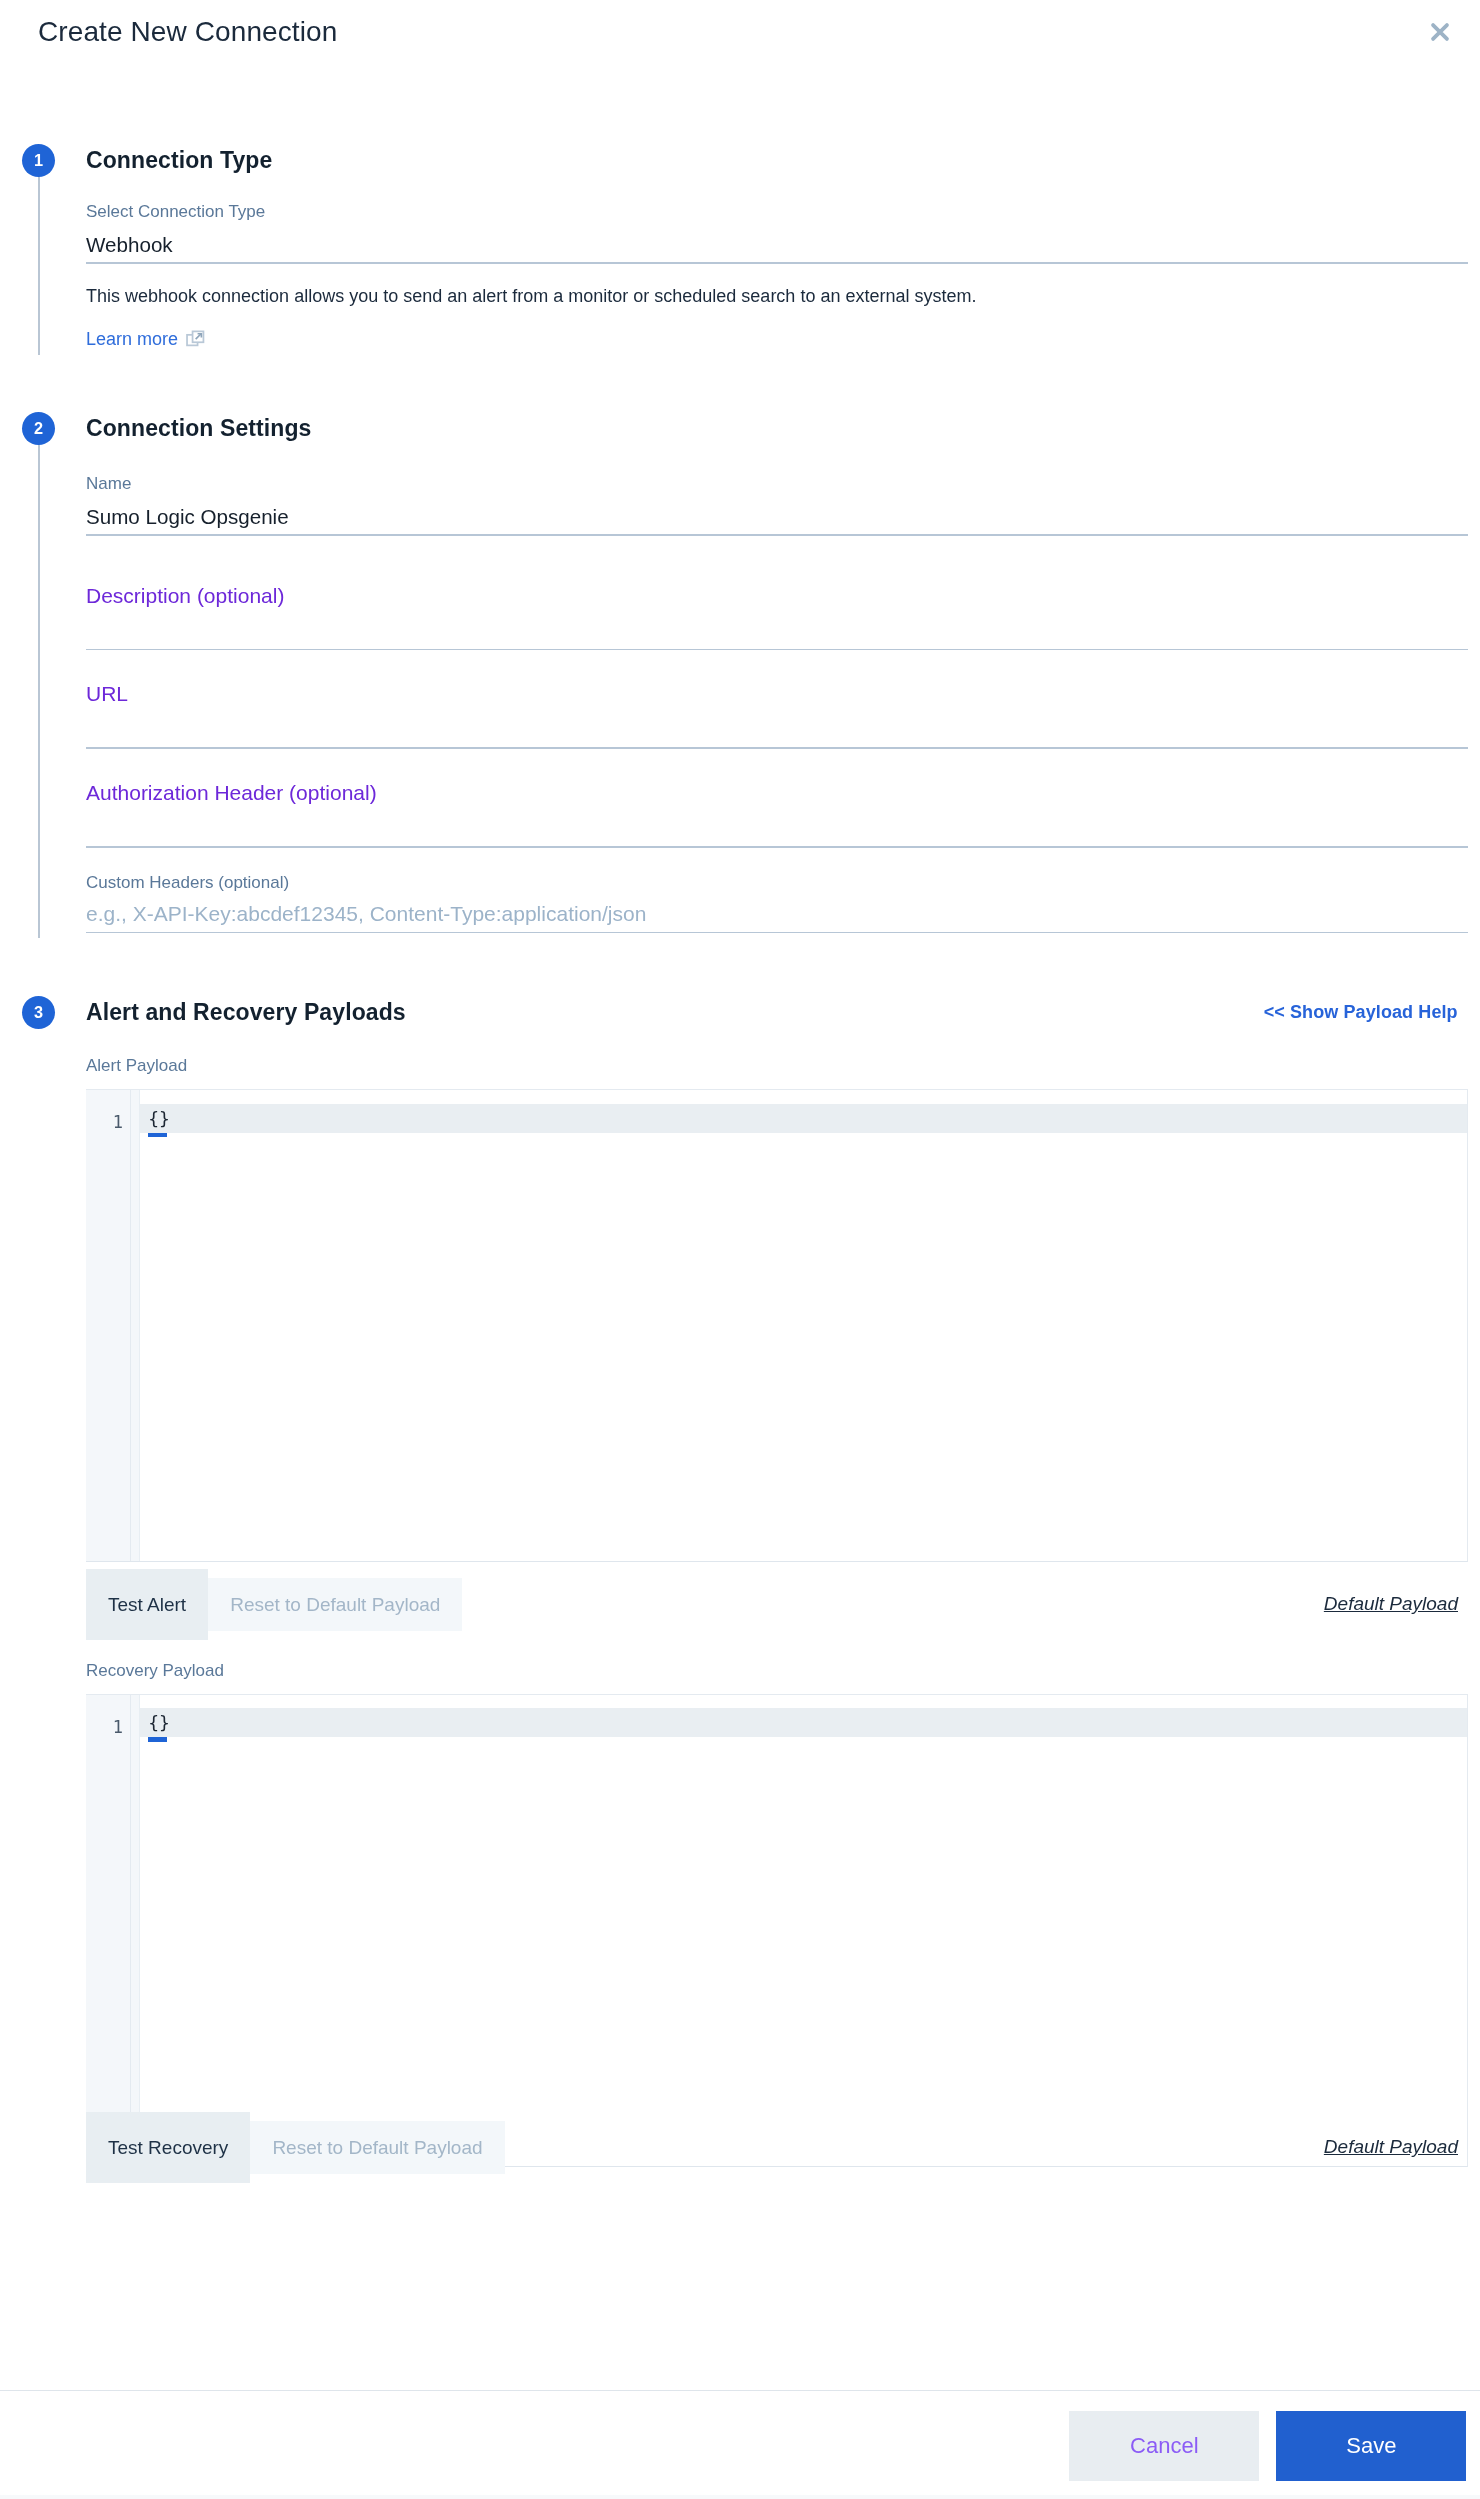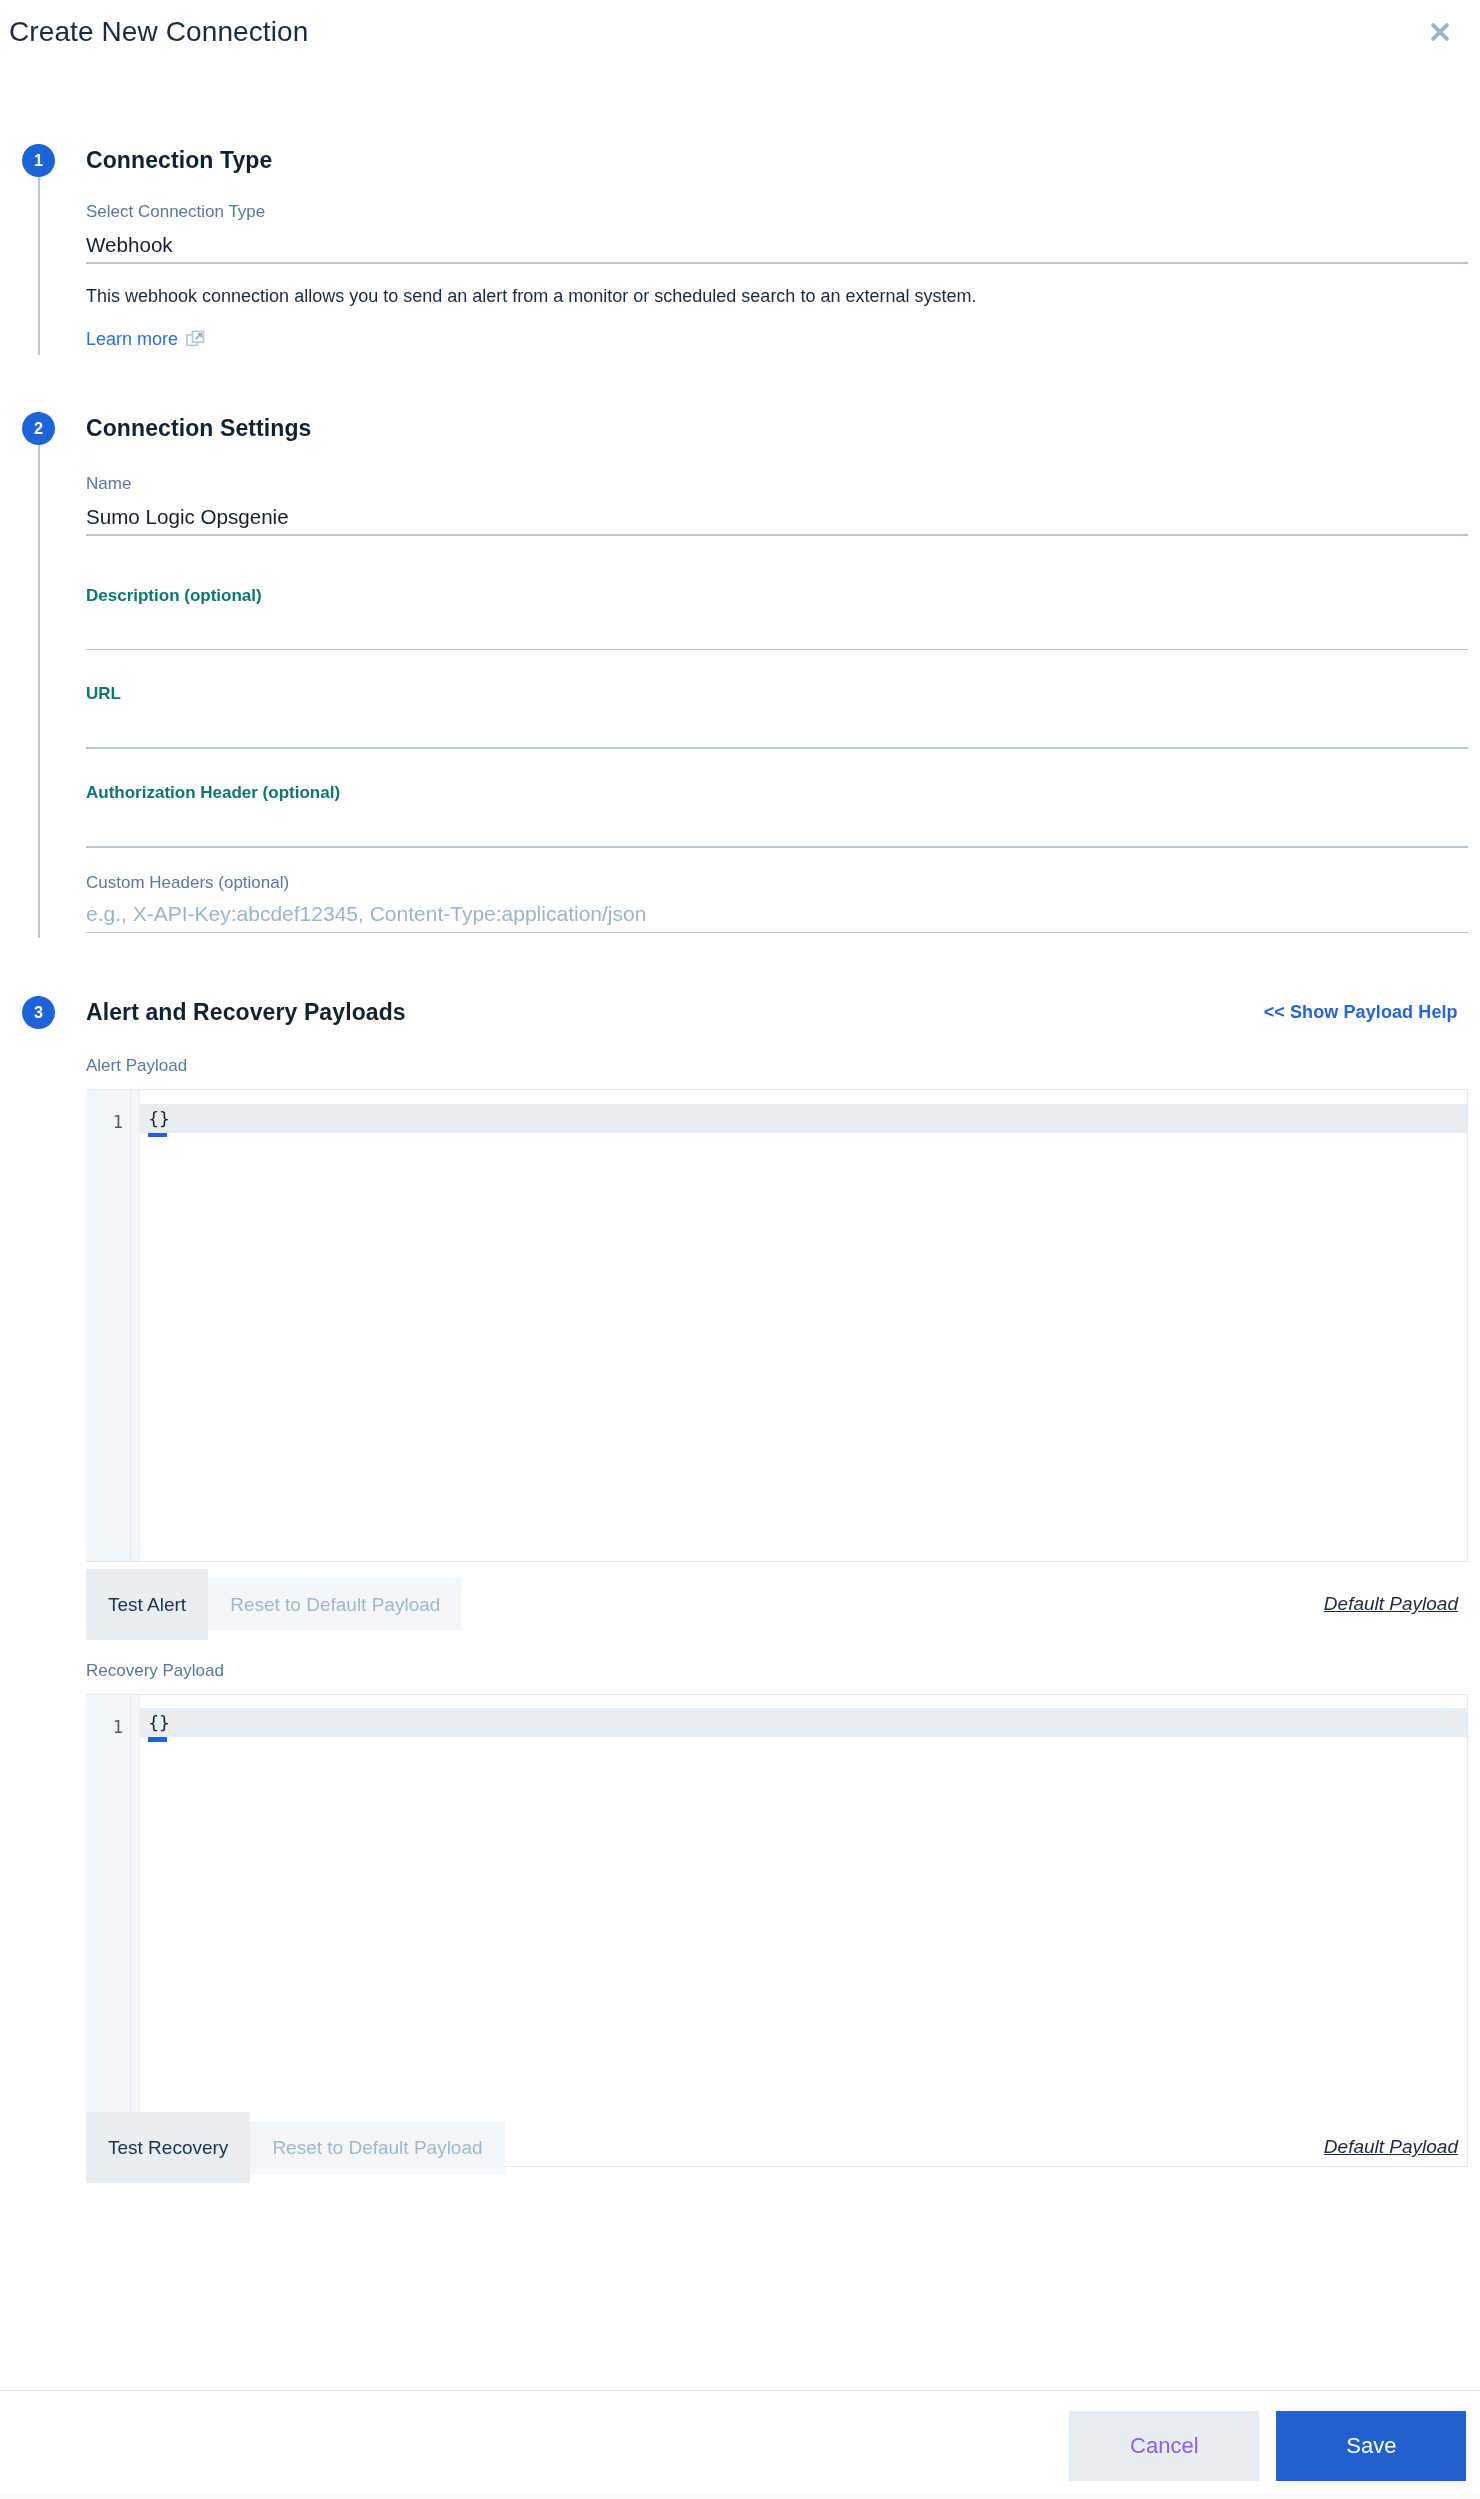--- a/index.html
+++ b/index.html
@@ -23,21 +23,21 @@
     background: #ffffff;
     display: flex;
     flex-direction: column;
   }
 
   
   .dialog-header {
     position: relative;
     height: 65px;
     flex: 0 0 65px;
-    padding: 0 9px;
+    padding: 0 38px;
     display: flex;
     align-items: center;
     background: #ffffff;
   }
   .dialog-title {
     font-size: 28px;
     font-weight: 400;
     color: #1b2a3c;
     letter-spacing: 0.1px;
     line-height: 1.1;
@@ -102,24 +102,23 @@
     position: relative;
     margin-top: 22px;
   }
   .field-label {
     font-size: 17px;
     color: #5a7899;
     line-height: 22px;
     display: block;
   }
   .field-label.big {
-    font-size: 17px;
-    color: #0f766e;
+    font-size: 21px;
+    color: #6d28d9;
     line-height: 29px;
-    font-weight: bold;
   }
   .field-value {
     font-size: 20.6px;
     color: #16202c;
     line-height: 34px;
     padding-top: 5.1px;
     min-height: 39px;
   }
   .field-placeholder {
     font-size: 21px;

